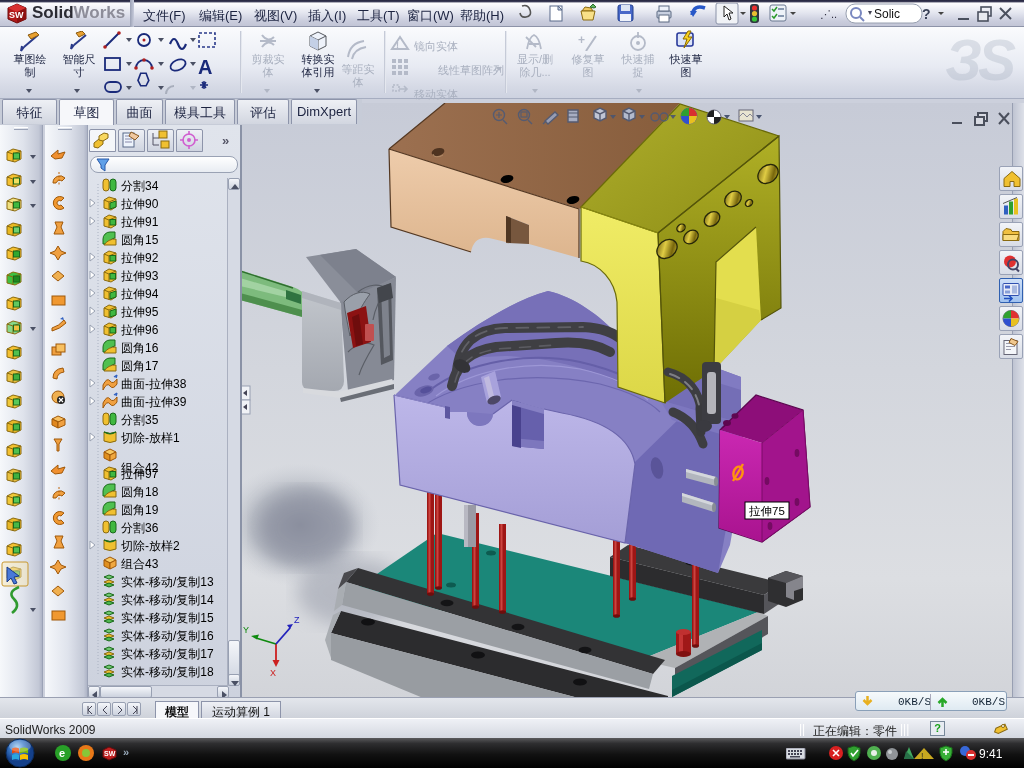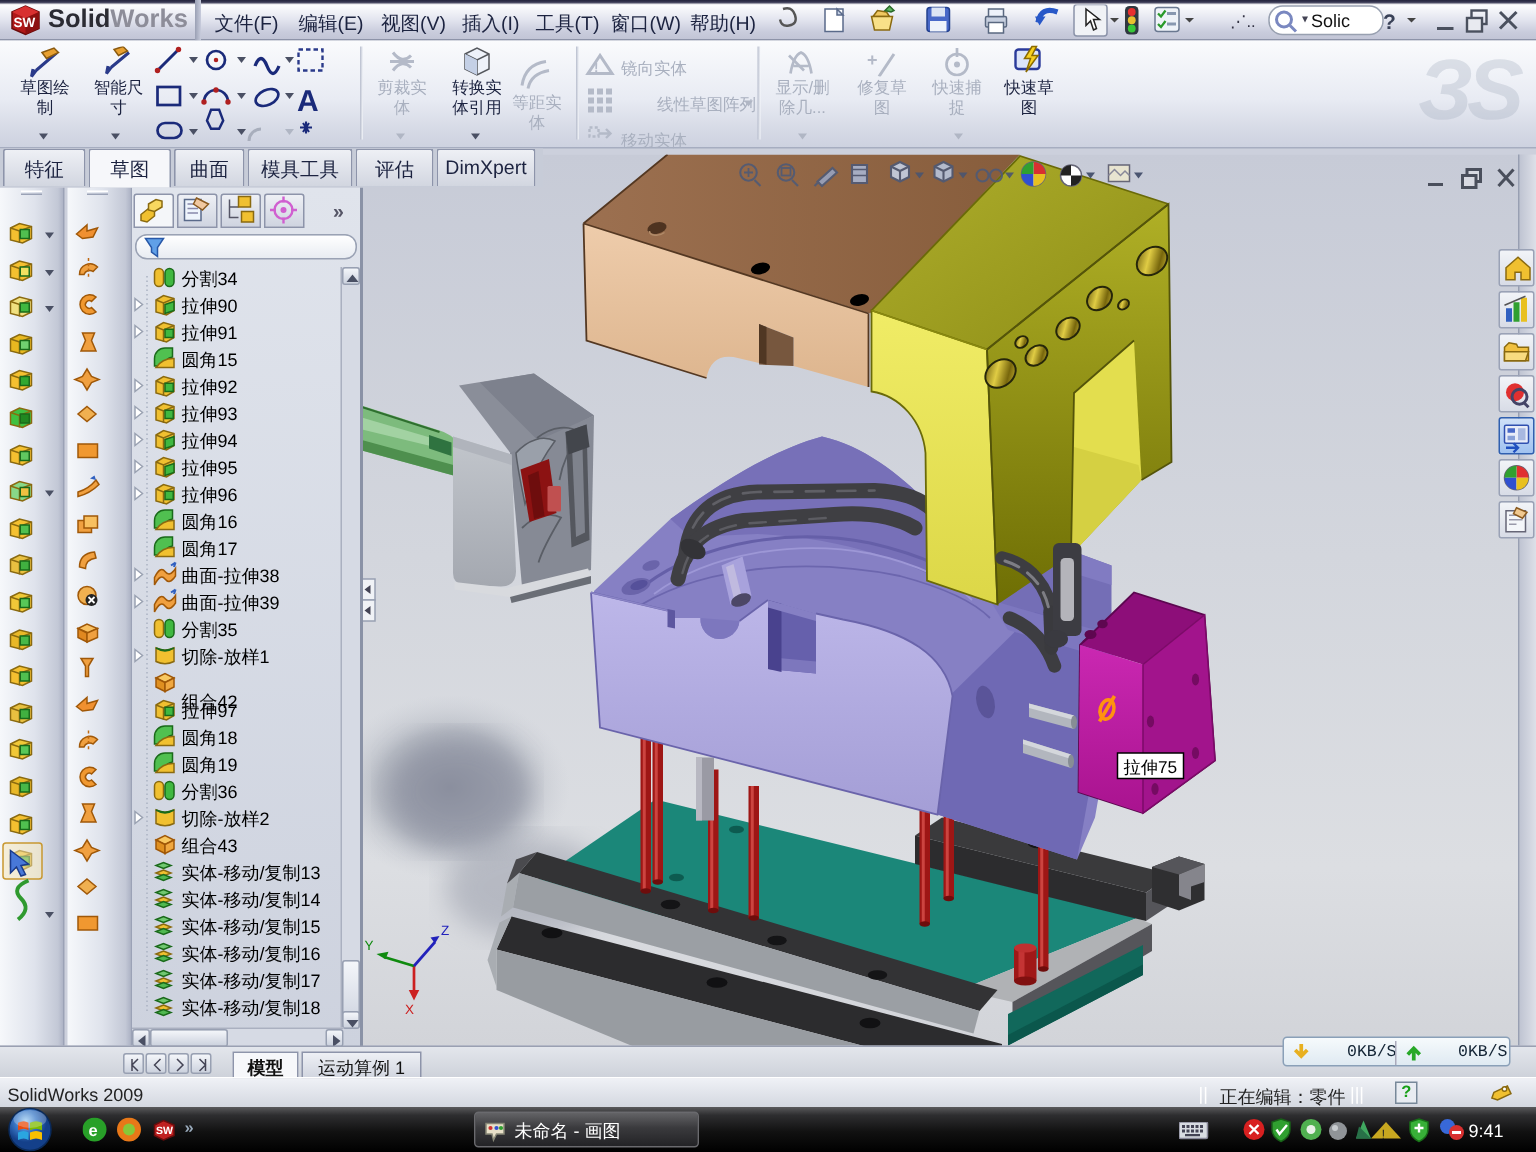--- a/index.html
+++ b/index.html
@@ -726,28 +726,20 @@
     </svg>
  <svg class="abs" style="left:78px;top:7px" width="17" height="17">
       <circle cx="8" cy="8" r="8" fill="#e87818"></circle>
       <circle cx="8" cy="8" r="4" fill="#88c838"></circle>
     </svg>
  <svg class="abs" style="left:101px;top:7px" width="17" height="17" viewBox="0 0 17 17">
       <polygon points="2,5 8,2 15,5 15,12 8,15 2,12" fill="#c02020" stroke="#6a0c0c"></polygon>
       <text x="3" y="11" font-size="7" font-weight="bold" fill="#fff">SW</text>
     </svg>
  <div class="abs" style="left:123px;top:8px;color:#9ab;font-weight:bold;font-size:11px">»</div>
- <div class="tbtn" style="left:316px;width:150px">
-  <svg class="abs" style="left:5px;top:4px" width="16" height="16" viewBox="0 0 16 16">
-        <path d="M2,3 h12 v7 h-5 l-2,4 -1,-4 h-4z" fill="#e8e0c8" stroke="#887"></path>
-        <circle cx="5" cy="6" r="1.4" fill="#d03030"></circle>
-        <circle cx="9" cy="6" r="1.4" fill="#3050d0"></circle>
-        <circle cx="12" cy="6" r="1.4" fill="#30a030"></circle>
-      </svg>
-  未命名 - 画图</div>
  <svg class="abs" style="left:786px;top:10px" width="20" height="12">
       <rect x="0" y="0" width="19" height="11" rx="1" fill="#d8dce2" stroke="#889"></rect>
       <g fill="#445">
         <rect x="2" y="2" width="2" height="2"></rect>
         <rect x="5" y="2" width="2" height="2"></rect>
         <rect x="8" y="2" width="2" height="2"></rect>
         <rect x="11" y="2" width="2" height="2"></rect>
         <rect x="14" y="2" width="2" height="2"></rect>
         <rect x="2" y="5" width="2" height="2"></rect>
         <rect x="5" y="5" width="2" height="2"></rect>

